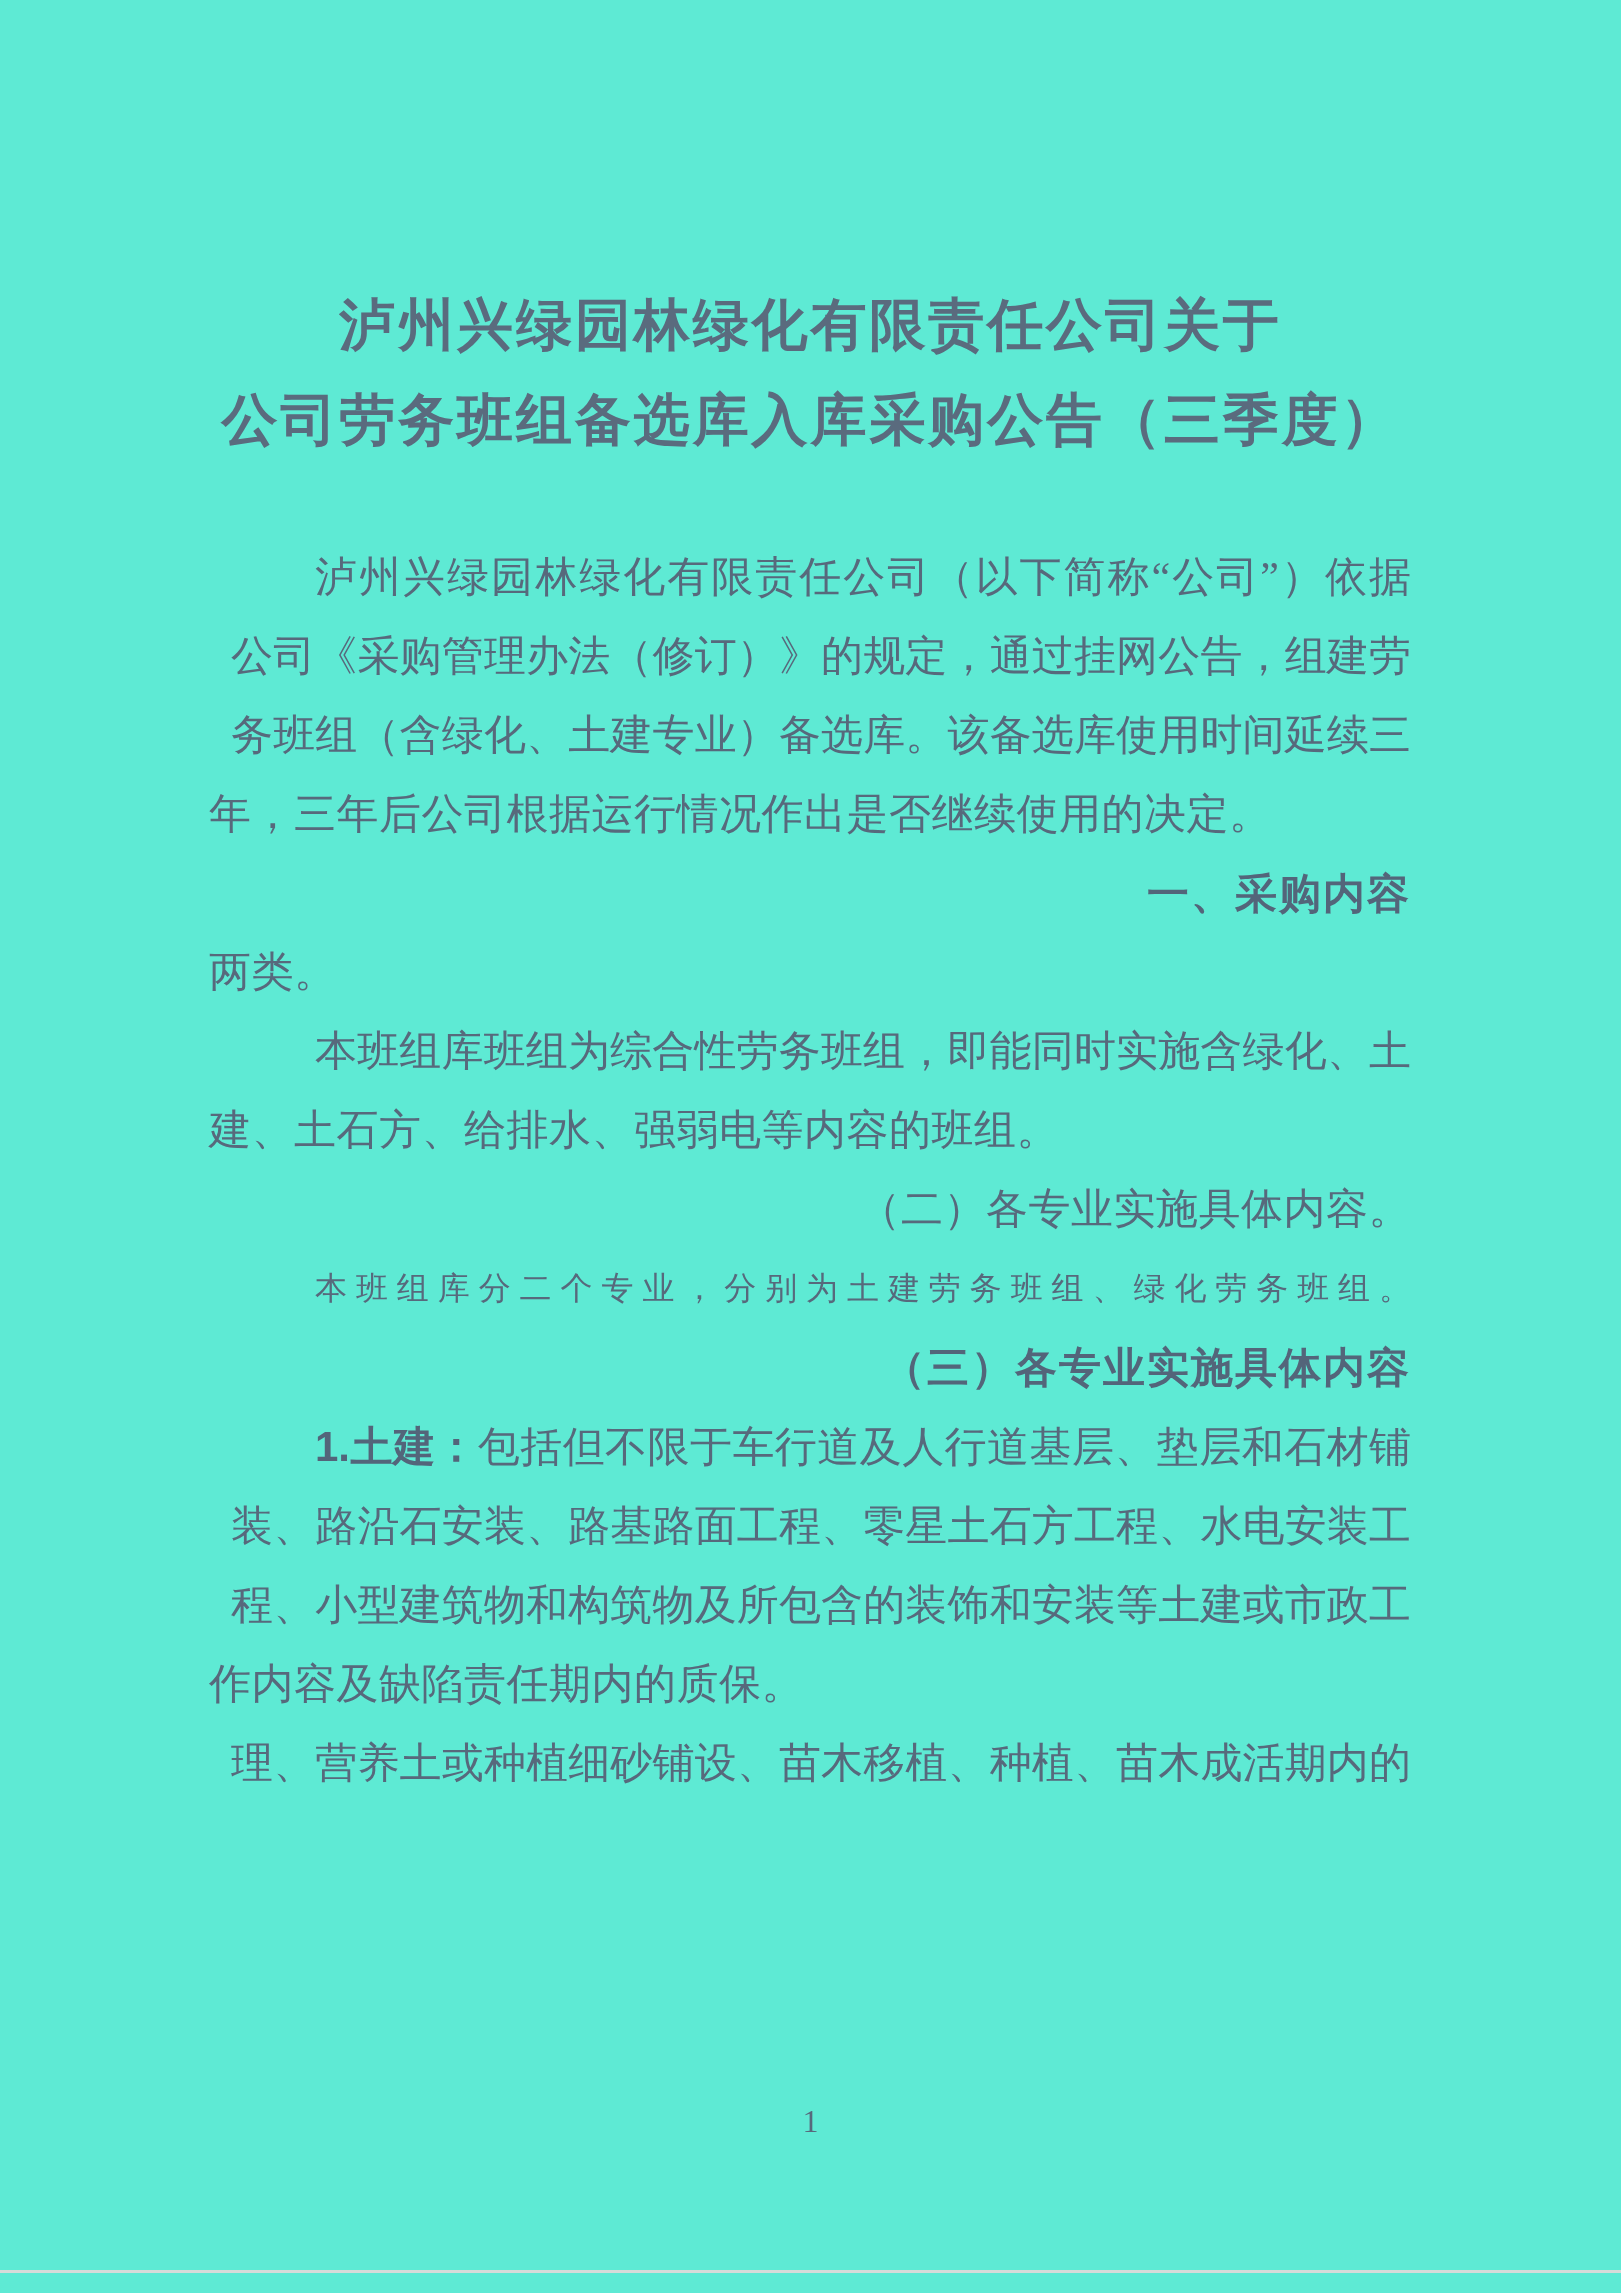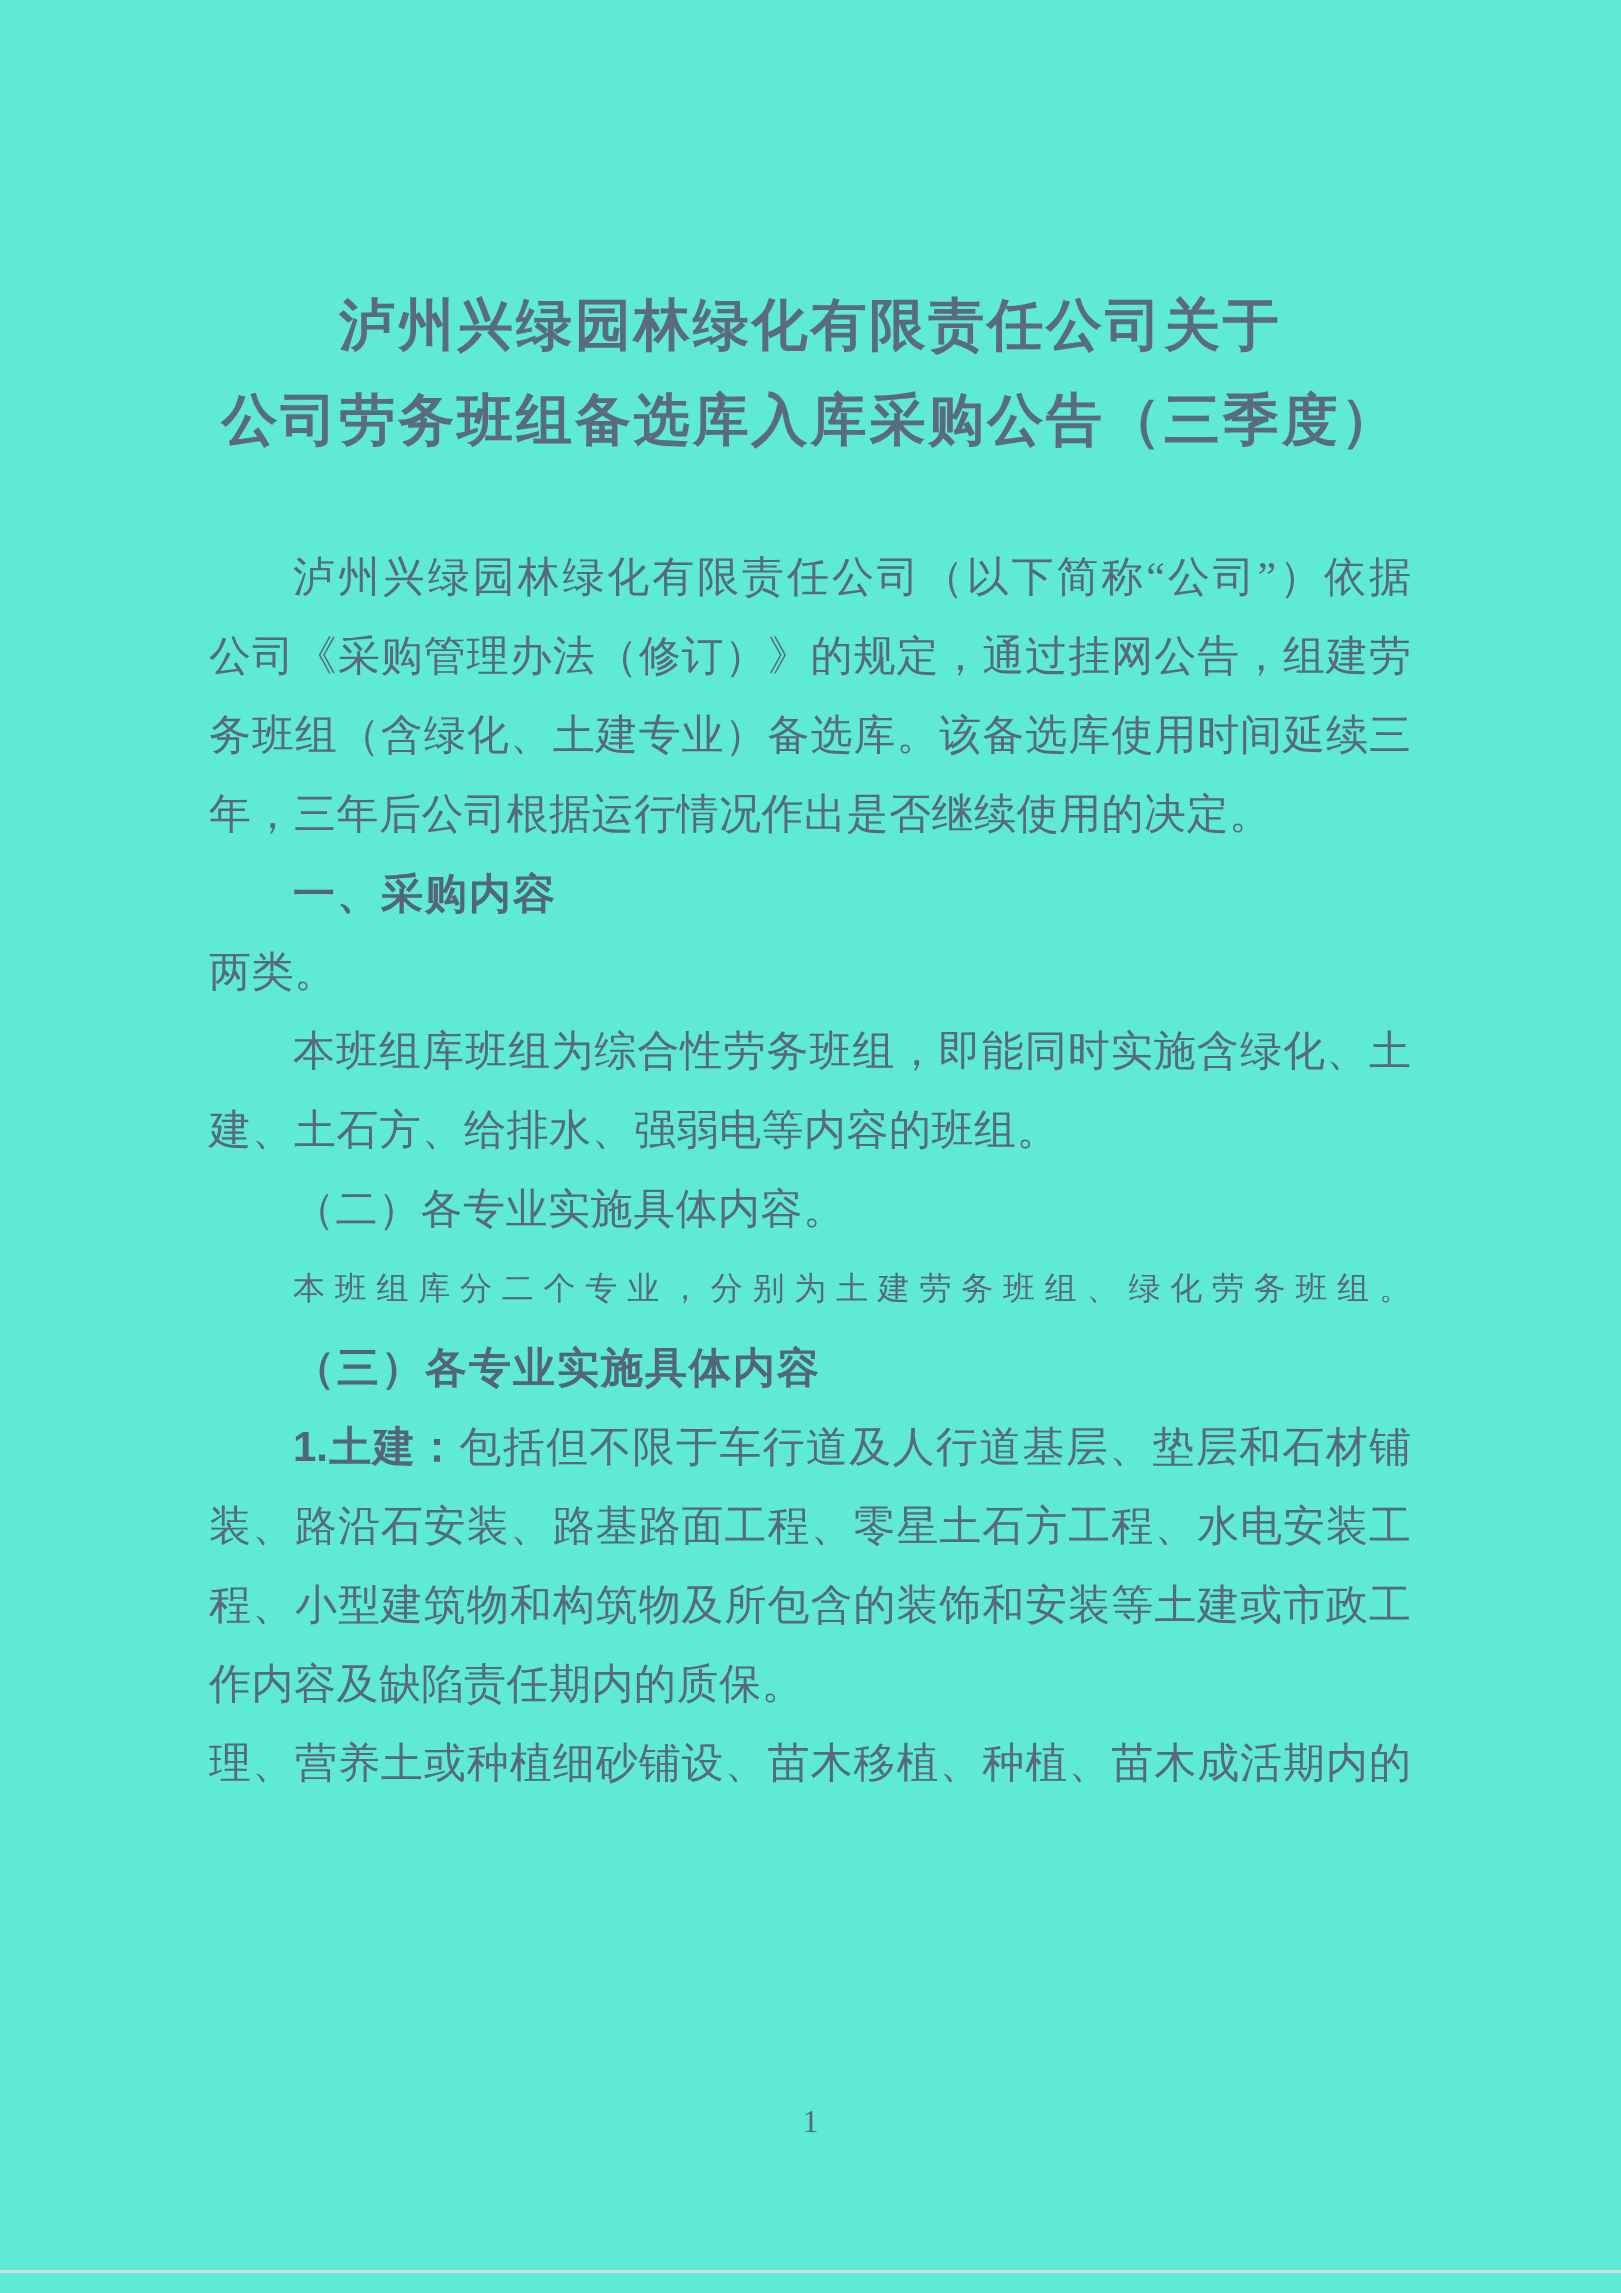--- a/index.html
+++ b/index.html
@@ -35,22 +35,23 @@
     line-height:79px;
     letter-spacing:0.5px;
     white-space:nowrap;
   }
   .jf{ 
     white-space:normal;
     text-align:justify;
     text-align-last:justify;
     text-justify:inter-character;
     letter-spacing:0;
+    margin-left:22px;
   }
-  .ind{ text-indent:84px; }
+  .ind{ text-indent:84px;text-align:right; }
   .hd{
     font-weight:bold;
     color:#53657a;
     font-family:"Liberation Sans","DejaVu Sans",sans-serif;
     letter-spacing:2px;
   }
   .lbl{
     font-weight:bold;
     color:#53657a;
     font-family:"Liberation Sans","DejaVu Sans",sans-serif;

